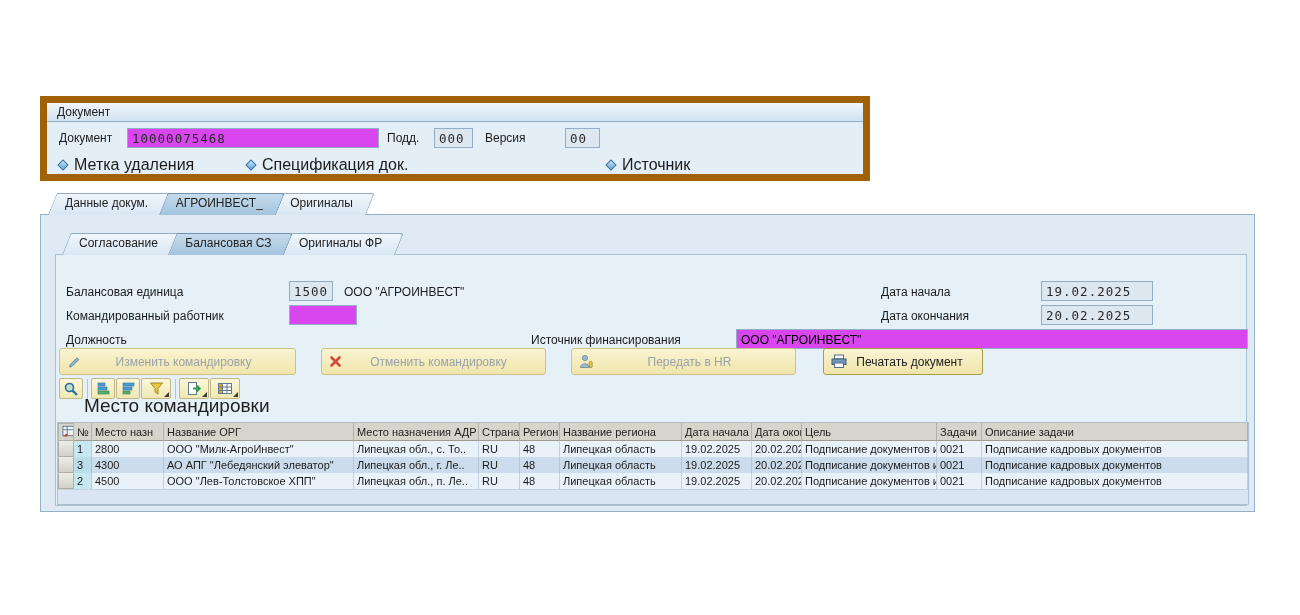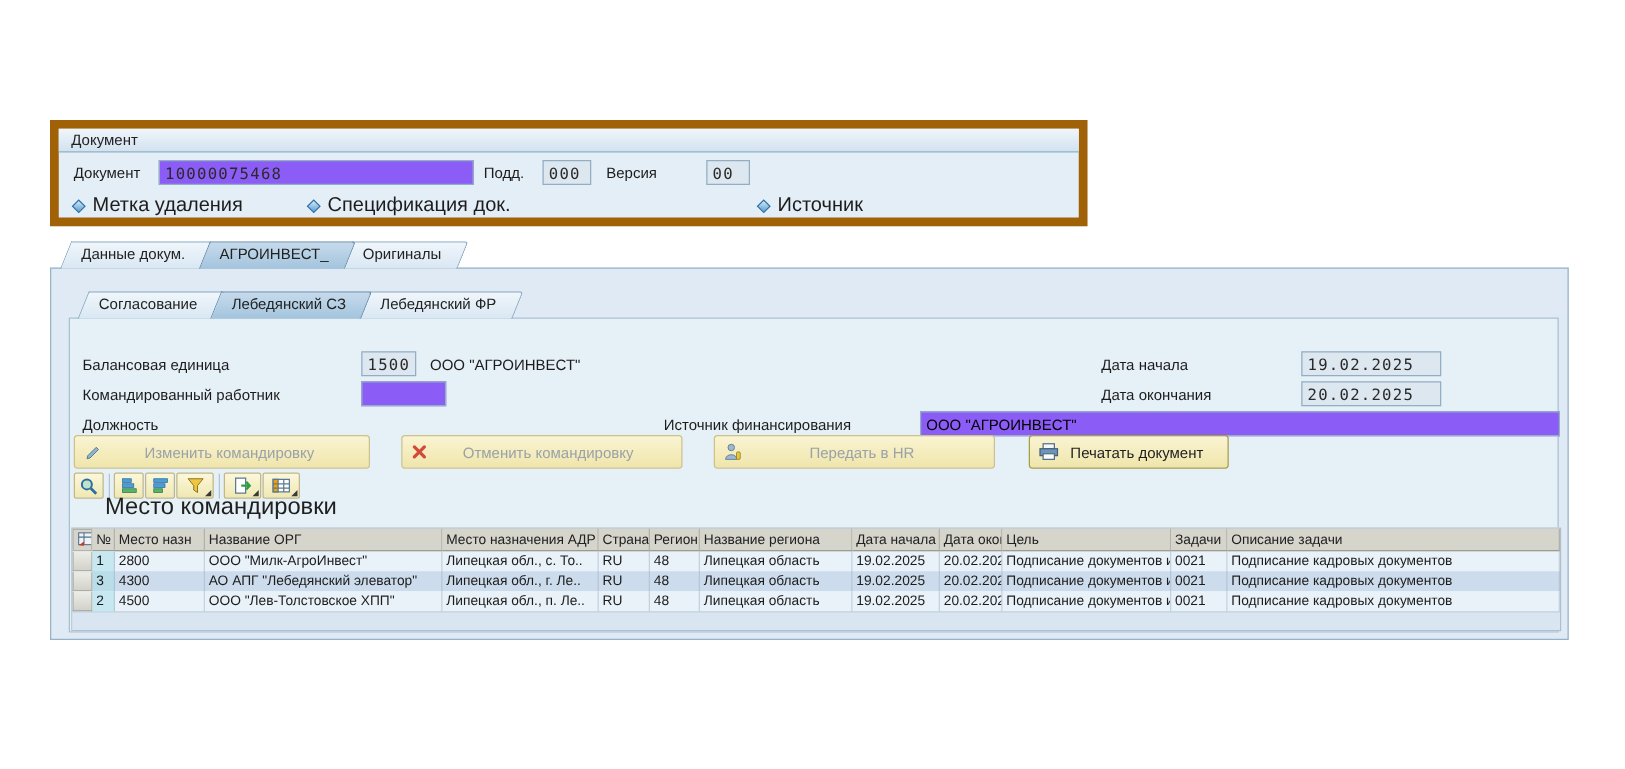--- a/index.html
+++ b/index.html
@@ -6,21 +6,21 @@
   html,body { width:1300px; height:615px; background:#ffffff; font-family:"Liberation Sans",sans-serif; color:#1c1c1c; overflow:hidden; }
   .lbl { position:absolute; font-size:12px; color:#1c1c1c; white-space:nowrap; }
 
   
   .groupbox { position:absolute; left:40px; top:96px; width:830px; height:85px;
               background:#e4eef6; border:7px solid #a16207; }
   .grouphdr { height:19px; background:linear-gradient(#f0f6fb,#d2e2ef);
               border-bottom:1px solid #8fafc6; font-size:12px; padding:2px 0 0 10px; color:#222; }
 
   
-  .fld { position:absolute; height:20px; border:1px solid #93aec4; background:#8b5cf6;
+  .fld { position:absolute; height:20px; border:1px solid #93aec4; background:#d946ef;
          font-size:12px; padding:1px 4px 0; white-space:nowrap; overflow:hidden; }
   .fld.mono { font-family:"DejaVu Sans Mono",monospace; font-size:12.5px; letter-spacing:1px; color:#2a2a2a; }
   .fld.ro { background:#dde7ef; }
 
   
   .flagitem { position:absolute; display:flex; align-items:center; gap:7px; }
   .diamond { width:8px; height:8px; transform:rotate(45deg);
              background:linear-gradient(135deg,#d3eaf7,#5b9fd1); border:1px solid #2d6ea8; }
   .flagitem span.txt { font-size:16px; }
 
@@ -106,22 +106,22 @@
 <div class="tabstrip" style="left:48px; top:193px; z-index:3;">
   <div class="tab"><span>Данные докум.</span></div>
   <div class="tab active"><span>АГРОИНВЕСТ_</span></div>
   <div class="tab"><span>Оригиналы</span></div>
 </div>
 
 <div class="tabpanel"></div>
 
 <div class="tabstrip" style="left:62px; top:233px; z-index:4;">
   <div class="tab"><span>Согласование</span></div>
-  <div class="tab active"><span>Лебедянский СЗ</span></div>
-  <div class="tab"><span>Лебедянский ФР</span></div>
+  <div class="tab active"><span>Балансовая СЗ</span></div>
+  <div class="tab"><span>Оригиналы ФР</span></div>
 </div>
 
 <div class="subpanel">
 
   <span class="lbl" style="left:10px; top:30px;">Балансовая единица</span>
   <input class="fld mono ro" style="left: 233px; top: 26px; width: 44px;" readonly="" value="1500">
   <span class="lbl" style="left:288px; top:30px;">ООО "АГРОИНВЕСТ"</span>
 
   <span class="lbl" style="left:825px; top:30px;">Дата начала</span>
   <input class="fld mono ro" style="left: 985px; top: 26px; width: 112px;" readonly="" value="19.02.2025">

